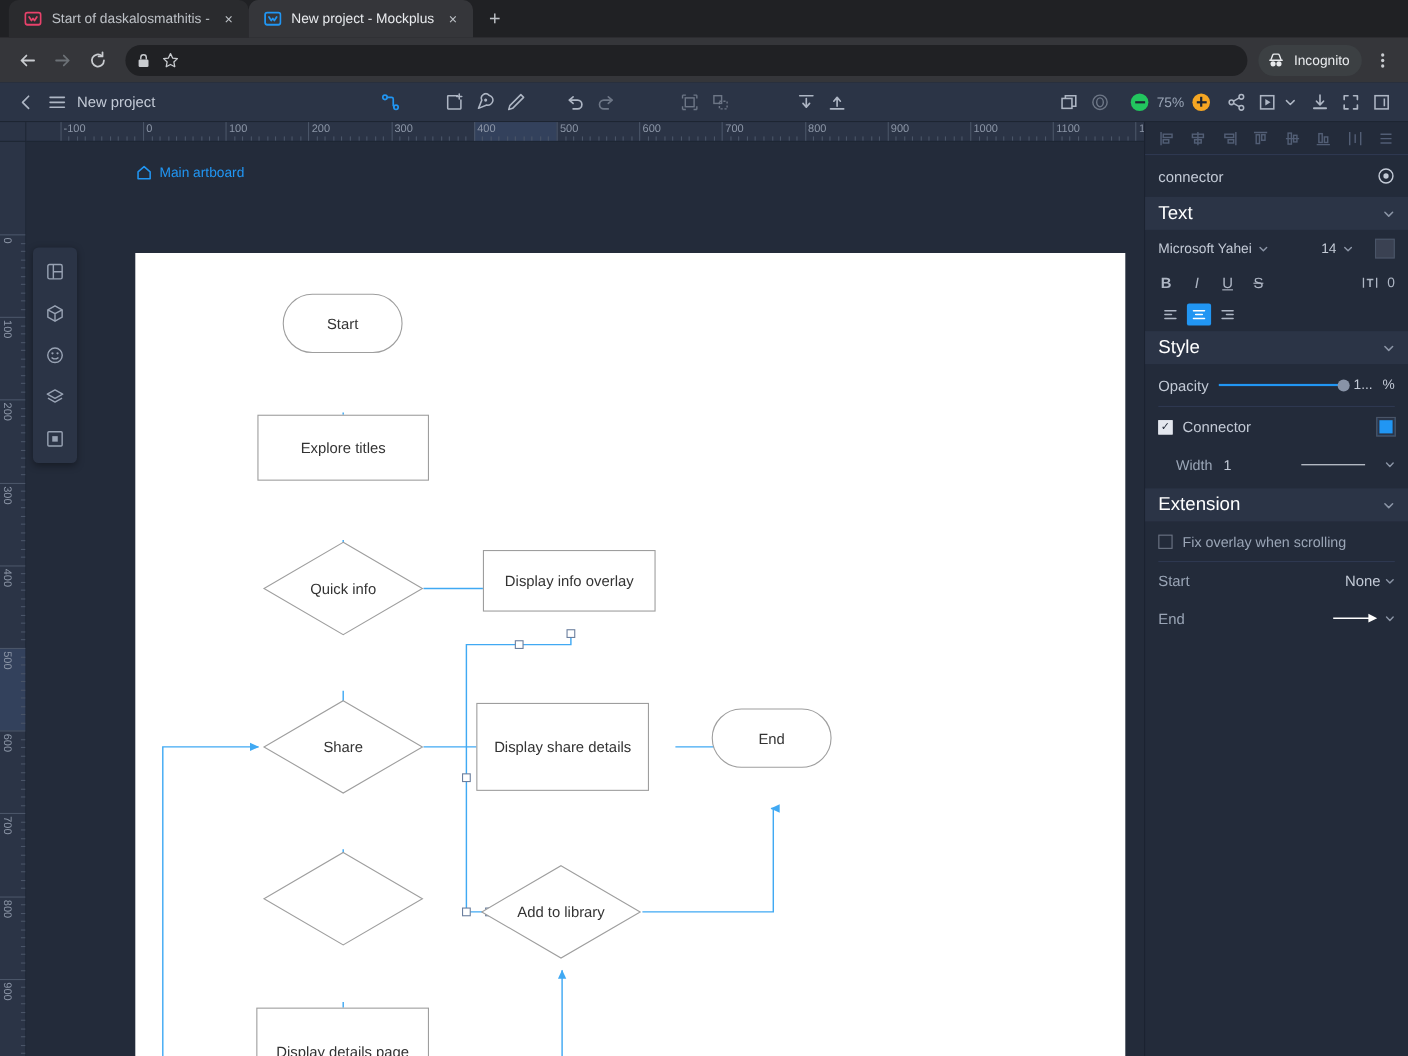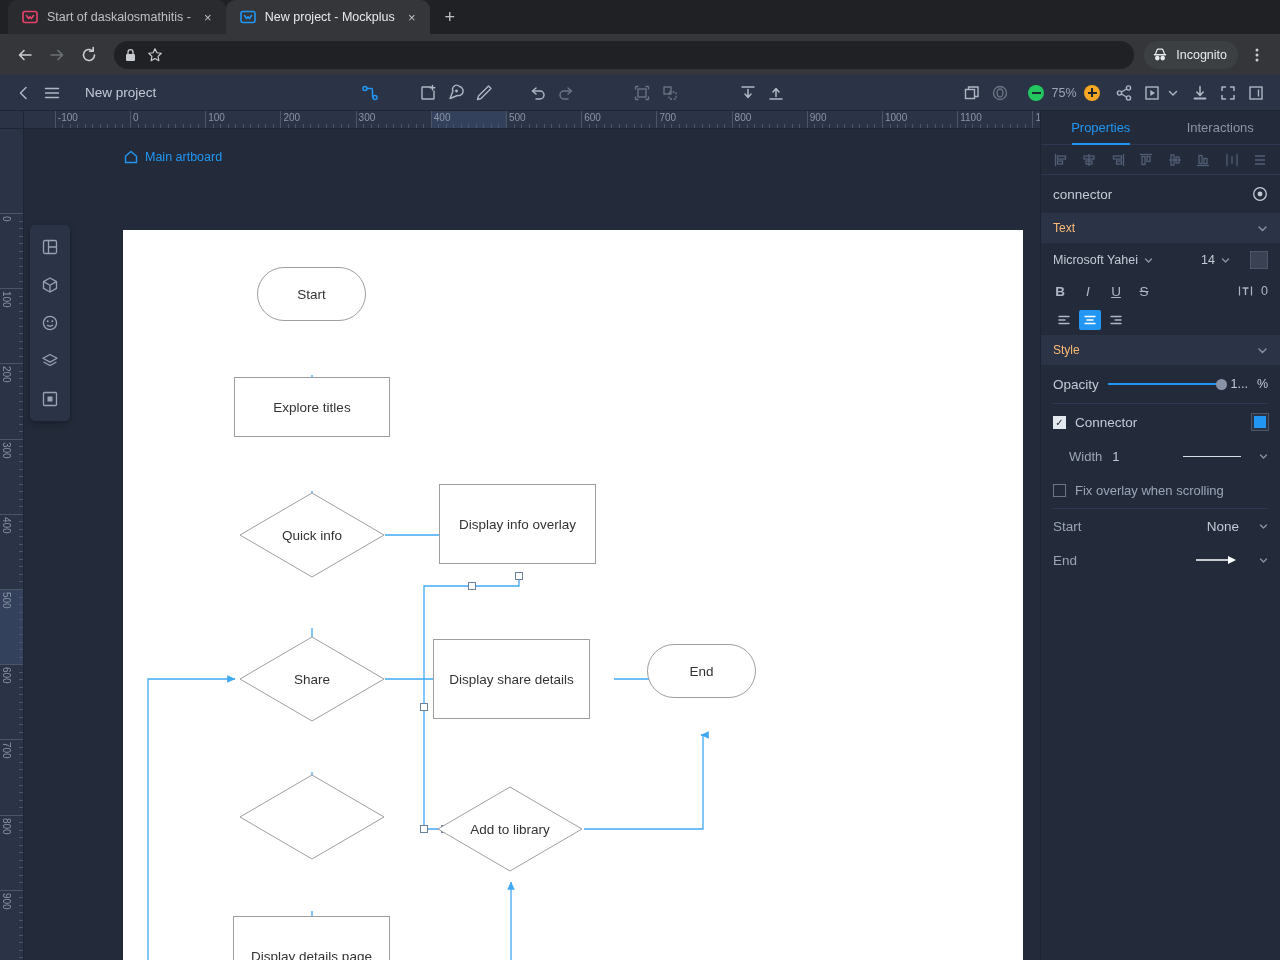--- a/index.html
+++ b/index.html
@@ -82,21 +82,21 @@
     border-bottom: 1px solid #1d2532;
   }
   .tb-icon {
     width: 28px; height: 28px;
     display: flex; align-items: center; justify-content: center;
     color: #aeb6c4;
   }
   .tb-icon.dim { color: #6d7686; }
   .tb-icon.accent { color: #2196f3; }
   .proj-name {
-    color: #c3cad6; font-size: 13.5px; margin-left: 19px;
+    color: #c3cad6; font-size: 13.5px; margin-left: 4px;
     white-space: nowrap;
   }
   .zoom-text { color: #9aa5b6; font-size: 12.5px; width: 40px; text-align: center; }
   .circ-btn { width: 16px; height: 16px; border-radius: 50%; display:block; }
   .circ-minus { background: #22c55e; position: relative; }
   .circ-minus::after {
     content:""; position:absolute; left:3.5px; top:7px; width:9px; height:2px;
     background:#1d2532;
   }
   .circ-plus { background: #f5a623; position: relative; }
@@ -204,21 +204,21 @@
   }
   .align-icon { width:20px; height:20px; color:#525e75; display:flex; align-items:center; justify-content:center;}
   .panel-row {
     display:flex; align-items:center; justify-content:space-between;
     padding:0 12px; height:38px;
   }
   .panel-row-name { color:#c3cad6; font-size:13.5px; }
   .section-head {
     height:30px; background:#2b3446; display:flex; align-items:center;
     justify-content:space-between; padding:0 12px;
-    color:#fdba74; font-size:12px;
+    color:#ffffff; font-size:17px;
   }
   .chev { color:#8b95a6; font-size:10px; }
   .font-row {
     display:flex; align-items:center; padding:0 12px; height:34px; gap:6px;
   }
   .font-name { color:#c3cad6; font-size:12.5px; }
   .mini-chev { color:#8b95a6; font-size:9px; }
   .font-size { color:#c3cad6; font-size:12.5px; width:26px; text-align:right;}
   .swatch-dark {
     width:18px; height:18px; border:1px solid #4a5568; background:#3a4152;
@@ -247,21 +247,21 @@
     width:13px; height:13px; border:1px solid #6d7686; background:transparent;
     display:flex; align-items:center; justify-content:center;
   }
   .cbox.checked { background:#e3e7ee; border-color:#e3e7ee; color:#232b3a; font-size:10px; }
   .width-row { display:flex; align-items:center; padding:0 12px 0 28px; height:32px; gap:10px; }
   .lbl-dim { color:#9aa5b6; font-size:13px; }
   .val-txt { color:#c3cad6; font-size:13px; }
   .line-preview { width:58px; height:1px; background:#d6dbe4; margin-left:auto; }
   .se-row { display:flex; align-items:center; padding:0 12px; height:34px; }
   .se-label { color:#9aa5b6; font-size:13.5px; }
-  .se-val { margin-left:auto; color:#c3cad6; font-size:13.5px; display:flex; align-items:center; gap:20px;}
+  .se-val { margin-left:auto; color:#c3cad6; font-size:13.5px; display:flex; align-items:center; gap:4px;}
 
   
   .statusbar {
     position:absolute; left:0; bottom:0; width:1280px; height:33px;
     background:#232b3a; display:flex; align-items:center; padding:0 14px; gap:12px;
     border-top:1px solid #1b2230;
   }
   .sb-label { color:#8b95a6; font-size:12.5px; }
   .sb-val { color:#c3cad6; font-size:12.5px; }
   .sb-right { margin-left:auto; color:#8b95a6; }
@@ -800,21 +800,21 @@
           <path d="M387 557 L459 599 L387 641 L315 599 Z"></path>
         </g>
       </svg>
 
       <div class="node node-round" style="left:134px; top:37px; width:109px; height:54px;">
         <span class="node-label">Start</span>
       </div>
       <div class="node node-rect" style="left:111px; top:147px; width:156px; height:60px;">
         <span class="node-label">Explore titles</span>
       </div>
-      <div class="node node-rect" style="left:316px; top:254px; width:157px; height:80px;">
+      <div class="node node-rect" style="left:316px; top:270px; width:157px; height:56px;">
         <span class="node-label">Display info overlay</span>
       </div>
       <div class="node node-rect" style="left:310px; top:409px; width:157px; height:80px;">
         <span class="node-label">Display share details</span>
       </div>
       <div class="node node-round" style="left:524px; top:414px; width:109px; height:54px;">
         <span class="node-label">End</span>
       </div>
       <div class="node node-rect" style="left:110px; top:686px; width:157px; height:80px;">
         <span class="node-label">Display details page</span>
@@ -861,24 +861,20 @@
       <div class="rail-btn">
         <svg width="18" height="18" viewBox="0 0 18 18">
             <rect x="2.5" y="2.5" width="13" height="13" rx="1" fill="none" stroke="currentColor" stroke-width="1.3"></rect>
             <rect x="6.5" y="6.5" width="5" height="5" fill="currentColor"></rect>
           </svg>
       </div>
     </div>
   </div>
 
   <div class="panel">
-    <div class="panel-tabs">
-      <div class="panel-tab active">Properties</div>
-      <div class="panel-tab">Interactions</div>
-    </div>
 
     <div class="align-row">
       <span class="align-icon">
         <svg width="16" height="16" viewBox="0 0 16 16">
             <path d="M2.5 2 V14" stroke="currentColor" stroke-width="1.3"></path>
             <rect x="4.5" y="4" width="8" height="3" fill="none" stroke="currentColor" stroke-width="1.3"></rect>
             <rect x="4.5" y="9" width="5" height="3" fill="none" stroke="currentColor" stroke-width="1.3"></rect>
           </svg>
       </span>
       <span class="align-icon">
@@ -1030,20 +1026,28 @@
       <span class="lbl-dim">Width</span>
       <span class="val-txt">1</span>
       <span class="line-preview"></span>
       <span class="mini-chev" style="margin-left:8px">
         <svg width="9" height="9" viewBox="0 0 9 9">
             <path d="M1.5 3 L4.5 6 L7.5 3" fill="none" stroke="currentColor" stroke-width="1.3" stroke-linecap="round" stroke-linejoin="round"></path>
           </svg>
       </span>
     </div>
 
+    <div class="section-head" style="margin-top:6px">
+      <span>Extension</span>
+      <span class="chev">
+        <svg width="11" height="11" viewBox="0 0 11 11">
+            <path d="M2 4 L5.5 7.5 L9 4" fill="none" stroke="currentColor" stroke-width="1.4" stroke-linecap="round" stroke-linejoin="round"></path>
+          </svg>
+      </span>
+    </div>
 
     <div class="check-row">
       <span class="cbox"></span>
       <span class="lbl-dim">Fix overlay when scrolling</span>
     </div>
 
     <div class="divider"></div>
 
     <div class="se-row">
       <span class="se-label">Start</span>

